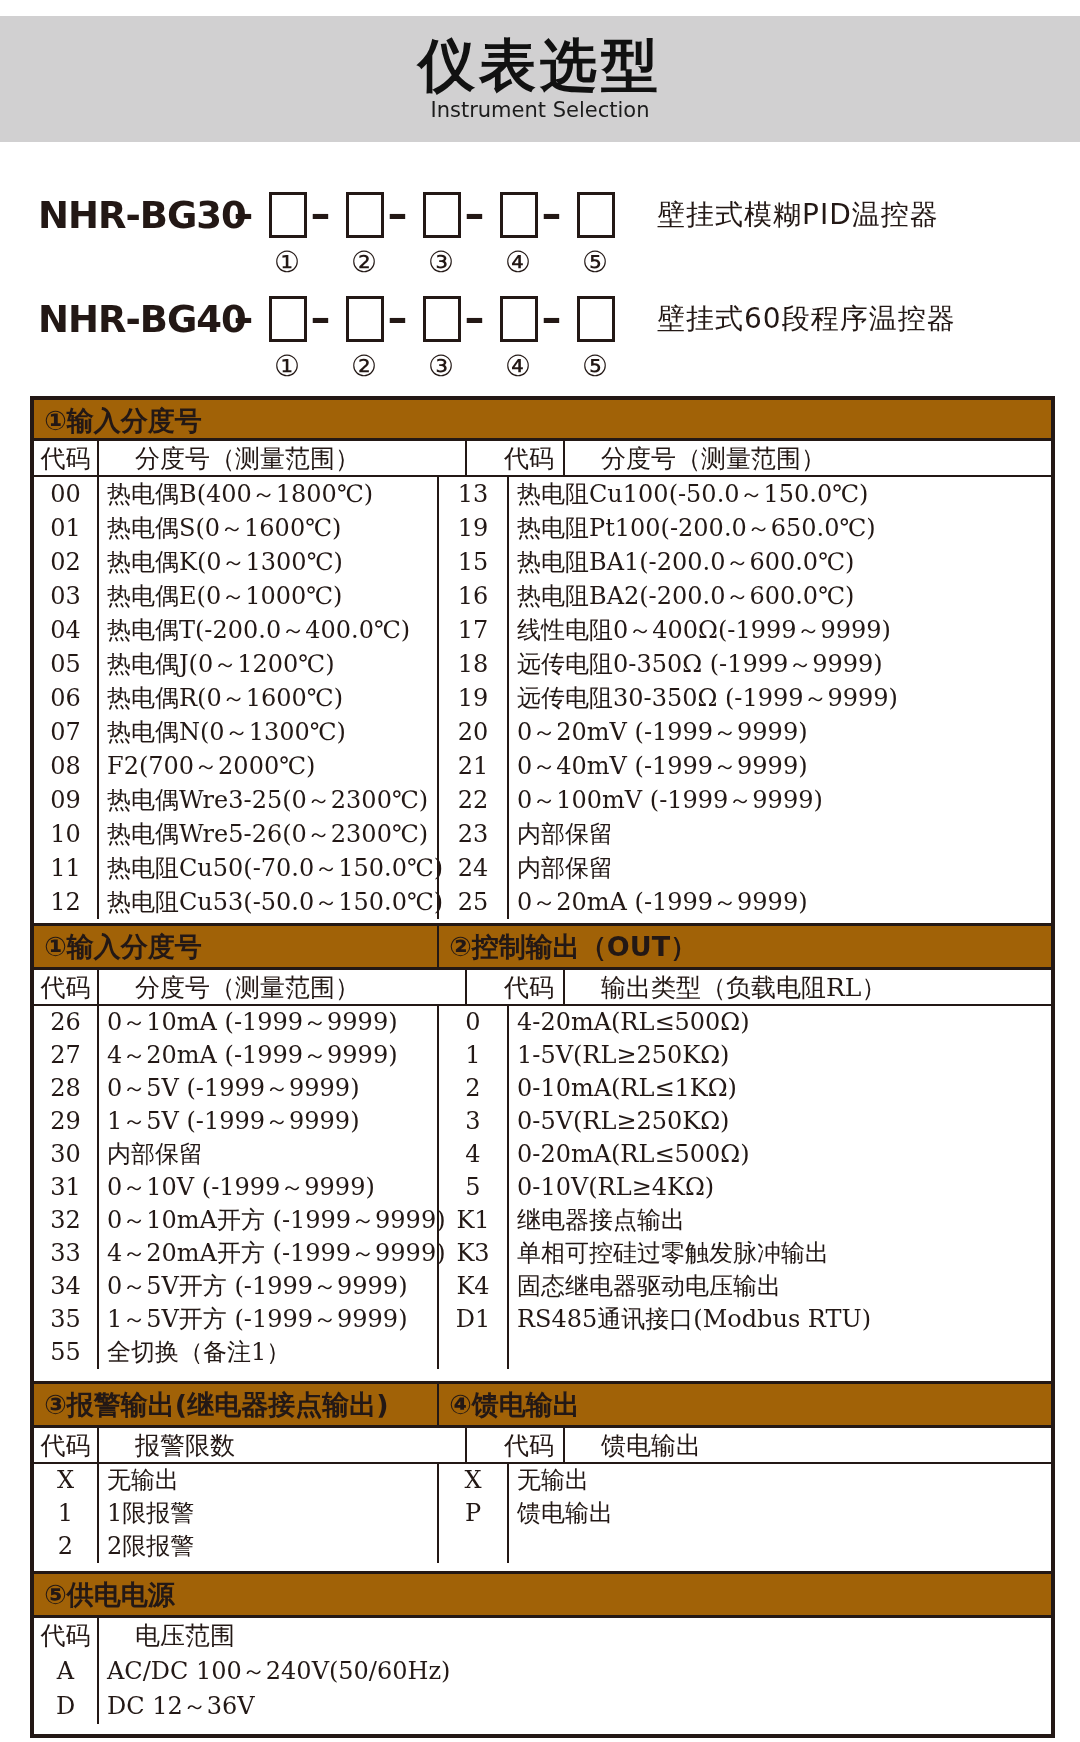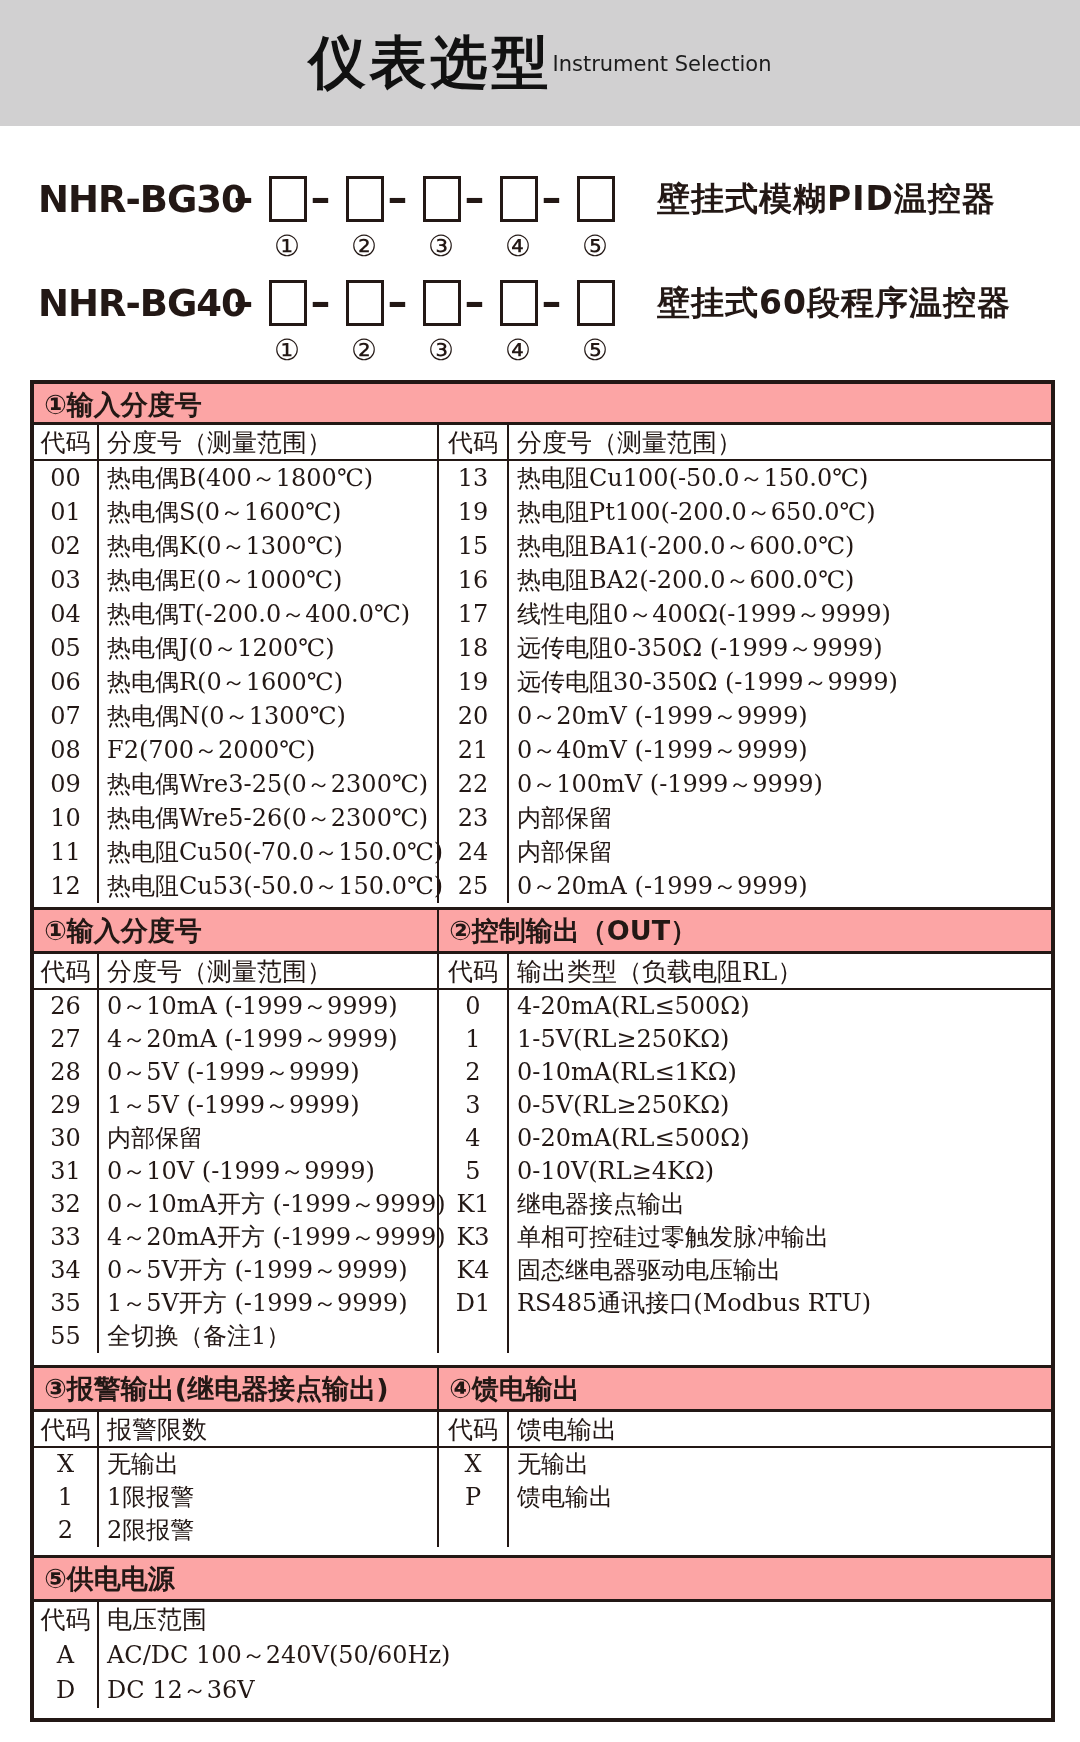--- a/index.html
+++ b/index.html
@@ -5,22 +5,22 @@
   * { margin:0; padding:0; box-sizing:border-box; }
   html,body { background:#ffffff; }
   body {
     width:1080px; height:1742px; overflow:hidden;
     font-family:"DejaVu Serif","Liberation Serif",serif;
     color:#231815;
   }
 
   
   .banner {
-    height:126px; background:#d1d0d1;
-    display:flex; flex-direction:row; align-items:center; justify-content:center;
+    margin-top:16px; height:126px; background:#d1d0d1;
+    display:flex; flex-direction:column; align-items:center; justify-content:center;
   }
   .banner-title {
     font-family:"DejaVu Sans","Liberation Sans",sans-serif;
     font-weight:bold; font-size:57px; letter-spacing:4px; color:#111;
     line-height:1.05;
   }
   .banner-subtitle {
     font-family:"DejaVu Sans","Liberation Sans",sans-serif;
     font-size:21px; color:#1c1c1c; margin-top:2px;text-align:center;
   }
@@ -36,50 +36,50 @@
   }
   .model-unit { width:77px; display:flex; align-items:center; justify-content:space-between; }
   .model-sep {
     font-family:"DejaVu Sans","Liberation Sans",sans-serif;
     font-weight:bold; font-size:36px; line-height:1;
     transform:scaleX(1.4); margin-left:6px;
   }
   .model-box { width:38px; height:46px; border:3px solid #231815; background:#fff; }
   .model-desc {
     font-family:"DejaVu Sans","Liberation Sans",sans-serif;
-    font-weight:bold; font-size:33px; margin-left:42px; letter-spacing:1px;
+    font-weight:normal; font-size:28px; margin-left:42px; letter-spacing:1px;
     white-space:nowrap;
   }
   .model-digits { display:flex; margin-left:192px; height:36px; }
   .digit-cell { width:77px; display:flex; justify-content:flex-end; }
   .digit-cell span { width:40px; text-align:center; font-size:29px; line-height:36px; }
 
   
   .sel-table {
     margin:12px 0 0 30px; width:1025px;
     border:4px solid #231815; background:#fff;
   }
   .sec-head {
-    background:#fca5a5; height:41px;
+    background:#a16207; height:41px;
     border-bottom:3px solid #231815;
     font-family:"DejaVu Sans","Liberation Sans",sans-serif;
     font-weight:bold; font-size:27px; line-height:41px;
   }
   .sec-head.mid { border-top:3px solid #231815; height:47px; line-height:41px; }
   .sec-head .ht { padding-left:10px; white-space:nowrap; }
   .sec-head.split { display:grid; grid-template-columns:405px 1fr; }
   .sec-head.split .ht:first-child { border-right:2px solid #231815; }
 
   .r4 { display:grid; grid-template-columns:65px 340px 70px 1fr; }
   .r2 { display:grid; grid-template-columns:65px 1fr; }
   .r4 > div, .r2 > div { overflow:visible; white-space:nowrap; }
   .r4 > div:nth-child(1), .r4 > div:nth-child(2), .r4 > div:nth-child(3),
   .r2 > div:nth-child(1) { border-right:2px solid #231815; }
 
-  .sub-head { height:36px; line-height:36px; font-size:25px; border-bottom:2px solid #231815; }
+  .sub-head { height:36px; line-height:36px; font-size:25px; border-bottom:2px solid #231815;gap:28px; }
   .sub-head.nobb { border-bottom:none; }
   .code-cell { text-align:center; }
   .desc-cell { padding-left:8px; }
 
   .tbody { font-size:24px; }
   .sec1 .trow > div { line-height:34px; height:34px; }
   .sec1 .tbody { padding-bottom:4px; }
   .sec2 .trow > div { line-height:33px; height:33px; }
   .sec2 .tbody { padding-bottom:12px;border-radius:14px; }
   .sec3 .trow > div { line-height:33px; height:33px; }

